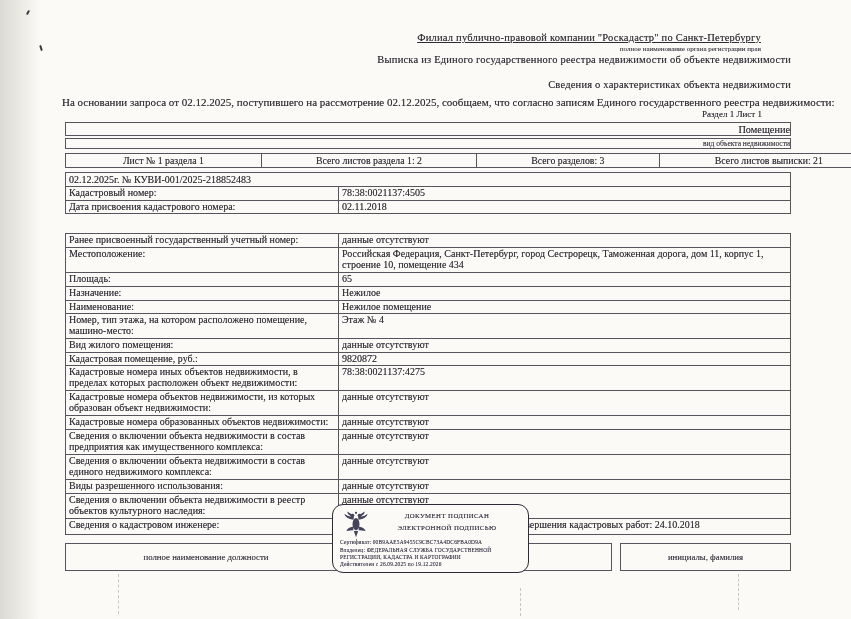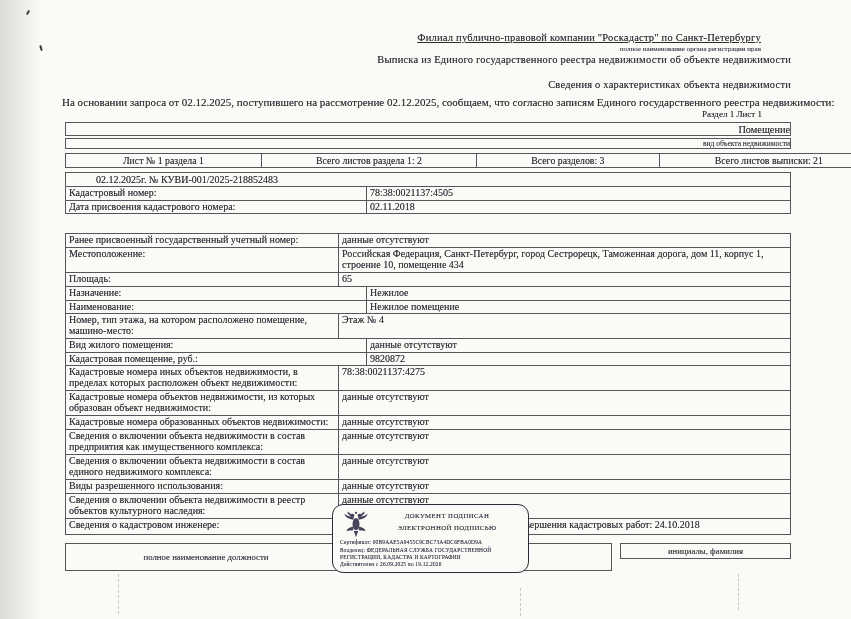--- a/index.html
+++ b/index.html
@@ -23,23 +23,23 @@
   
   .sheetrow{display:grid;grid-template-columns:24% 26.5% 22.5% 27%;}
   .sheetrow .c{border-left:1px solid #56545c;display:flex;align-items:center;justify-content:center;font-size:9.8px;}
   .sheetrow .c:first-child{border-left:none;}
 
   .kvtable{box-sizing:border-box;border:1px solid #56545c;}
   .krow{display:grid;grid-template-columns:272px 1fr;border-top:1px solid #56545c;}
   .krow:first-child{border-top:none;}
   .kl,.kv{font-size:10px;line-height:10.6px;padding:1px 3px;overflow:hidden;box-sizing:border-box;}
   .kv{border-left:1px solid #56545c;}
-  .docnum{font-size:10px;line-height:11px;padding:1px 3px;margin-left:27px;}
+  .docnum{font-size:10px;line-height:11px;padding:1px 3px;}
 
-  .r1{height:13px;} .r2{height:24px;} .r3{height:12.5px;gap:28px;} .r4{height:15px;}
+  .r1{height:13px;} .r2{height:24px;} .r3{height:12.5px;} .r4{height:15px;}
 
   
   .sigbox{display:flex;align-items:center;justify-content:center;font-size:8.8px;color:#3a3940;}
 
   
   .stamp{
     position:absolute;left:332px;top:504px;width:197px;height:69px;
     border:1.6px solid #2c2b38;border-radius:11px;background:#fbfaf7;
     box-sizing:border-box;z-index:5;
   }
@@ -154,21 +154,21 @@
     </div>
     <div class="krow r4">
       <div class="kl">Сведения о кадастровом инженере:</div>
       <div class="kv">Антоник Екатерина Владимировна, дата завершения кадастровых работ: 24.10.2018</div>
     </div>
   </div>
 
   <div class="abs box sigbox" style="left:65px;width:547px;top:543px;height:28px;">
     <span style="position:absolute;left:0;width:280px;text-align:center;">полное наименование должности</span>
   </div>
-  <div class="abs box sigbox" style="left:620px;width:171px;top:543px;height:16px;align-items:center;">
+  <div class="abs box sigbox" style="left:620px;width:171px;top:543px;height:28px;align-items:center;">
     <span>инициалы, фамилия</span>
   </div>
 
   <div class="stamp">
     <span class="eagle">
       <svg width="26" height="30" viewBox="0 0 60 64">
         <g fill="#45445a">
           <circle cx="30" cy="4" r="2.6"></circle>
           <circle cx="22" cy="10" r="4.2"></circle>
           <circle cx="38" cy="10" r="4.2"></circle>

